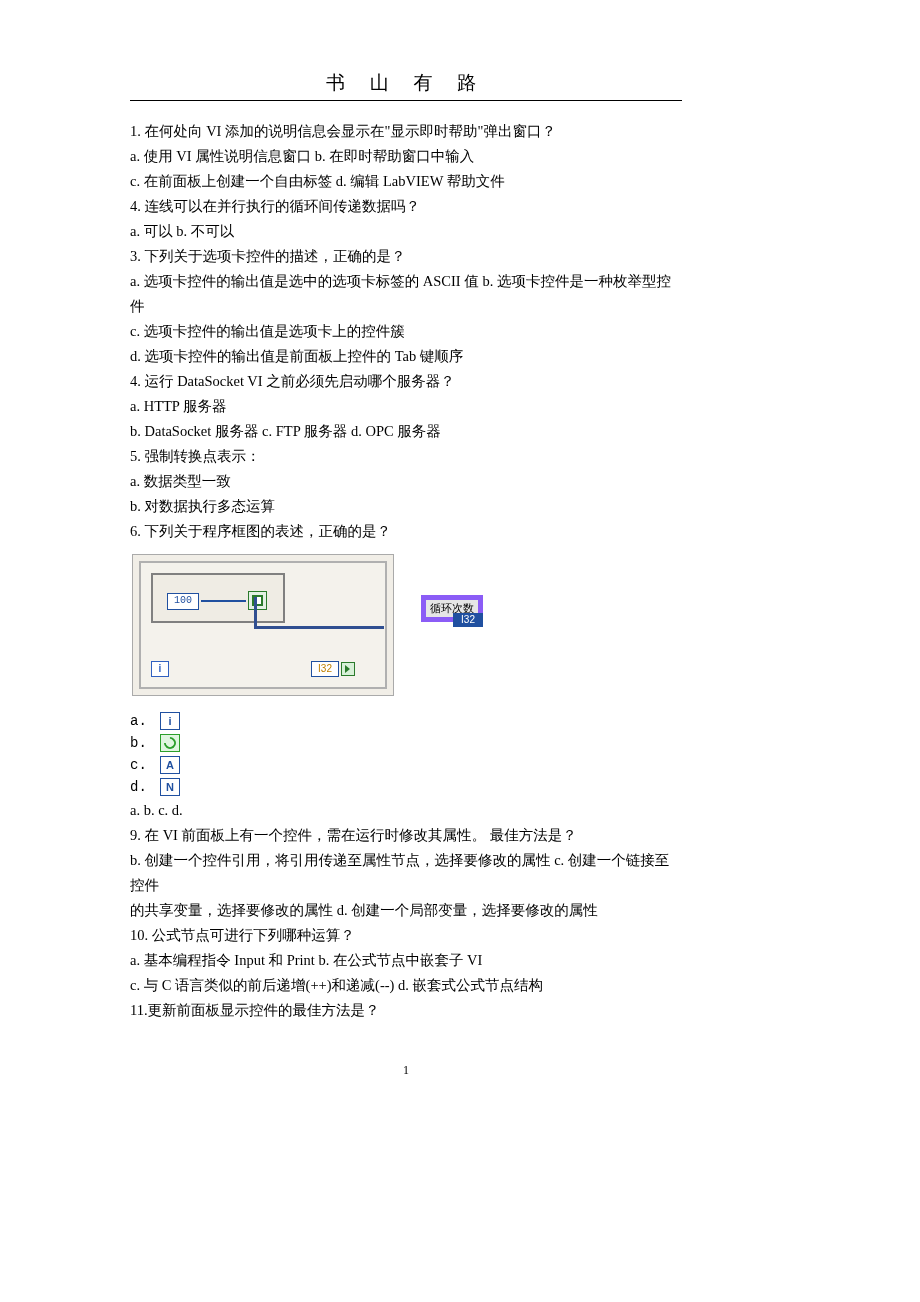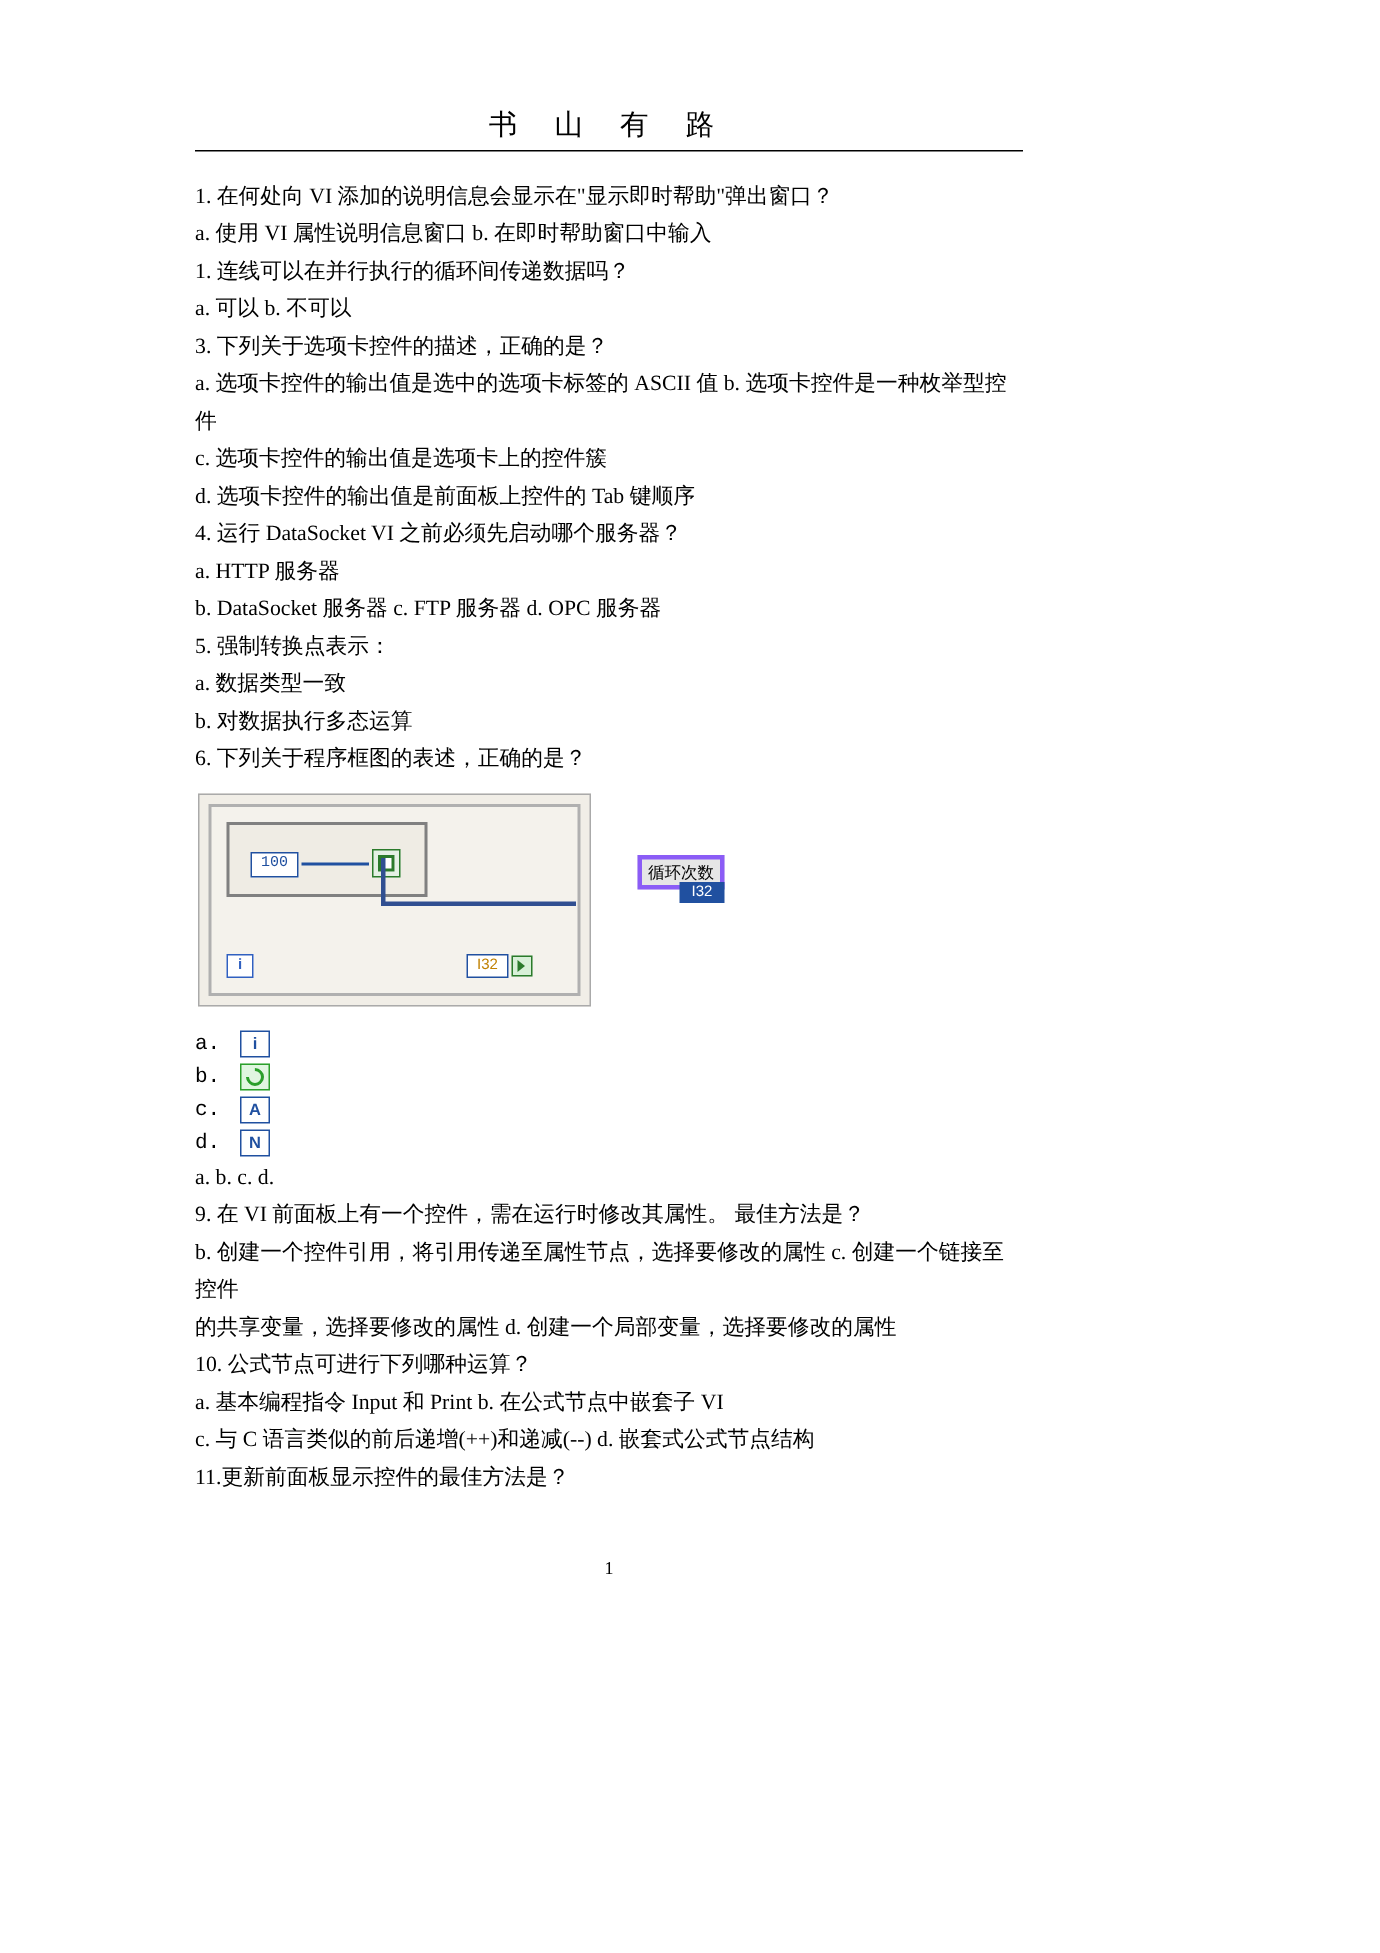--- a/index.html
+++ b/index.html
@@ -134,21 +134,21 @@
     position: absolute;
     left: 113px; top: 63px;
     width: 130px; height: 0;
     border-top: 3px solid #304f91;
   }
   .count-label {
     position: absolute;
     right: -90px; top: 40px;
     padding: 1px 4px;
     background: #e6e6e6;
-    border: 3px solid #8b5cf6;
+    border: 5px solid #8b5cf6;
     font-size: 11px;
   }
   .i32-out {
     position: absolute;
     right: -90px; top: 58px;
     width: 30px; height: 14px;
     background: #2050a0;
     color: #fff;
     font-size: 10px;
     text-align: center;
@@ -190,21 +190,22 @@
 </head>
 <body>
 
 <div class="page">
   <div class="header-title">书 山 有 路</div>
   <hr class="hr">
 
   <div>
     <div class="line">1. 在何处向 VI 添加的说明信息会显示在"显示即时帮助"弹出窗口？</div>
     <div class="line">a. 使用 VI 属性说明信息窗口 b. 在即时帮助窗口中输入</div>
-    <div class="line">1. 连线可以在并行执行的循环间传递数据吗？</div>
+    <div class="line">c. 在前面板上创建一个自由标签 d. 编辑 LabVIEW 帮助文件</div>
+    <div class="line">4. 连线可以在并行执行的循环间传递数据吗？</div>
     <div class="line">a. 可以 b. 不可以</div>
     <div class="line">3. 下列关于选项卡控件的描述，正确的是？</div>
     <div class="line">a. 选项卡控件的输出值是选中的选项卡标签的 ASCII 值 b. 选项卡控件是一种枚举型控件</div>
     <div class="line">c. 选项卡控件的输出值是选项卡上的控件簇</div>
     <div class="line">d. 选项卡控件的输出值是前面板上控件的 Tab 键顺序</div>
     <div class="line">4. 运行 DataSocket VI 之前必须先启动哪个服务器？</div>
     <div class="line">a. HTTP 服务器</div>
     <div class="line">b. DataSocket 服务器 c. FTP 服务器 d. OPC 服务器</div>
     <div class="line">5. 强制转换点表示：</div>
     <div class="line">a. 数据类型一致</div>

